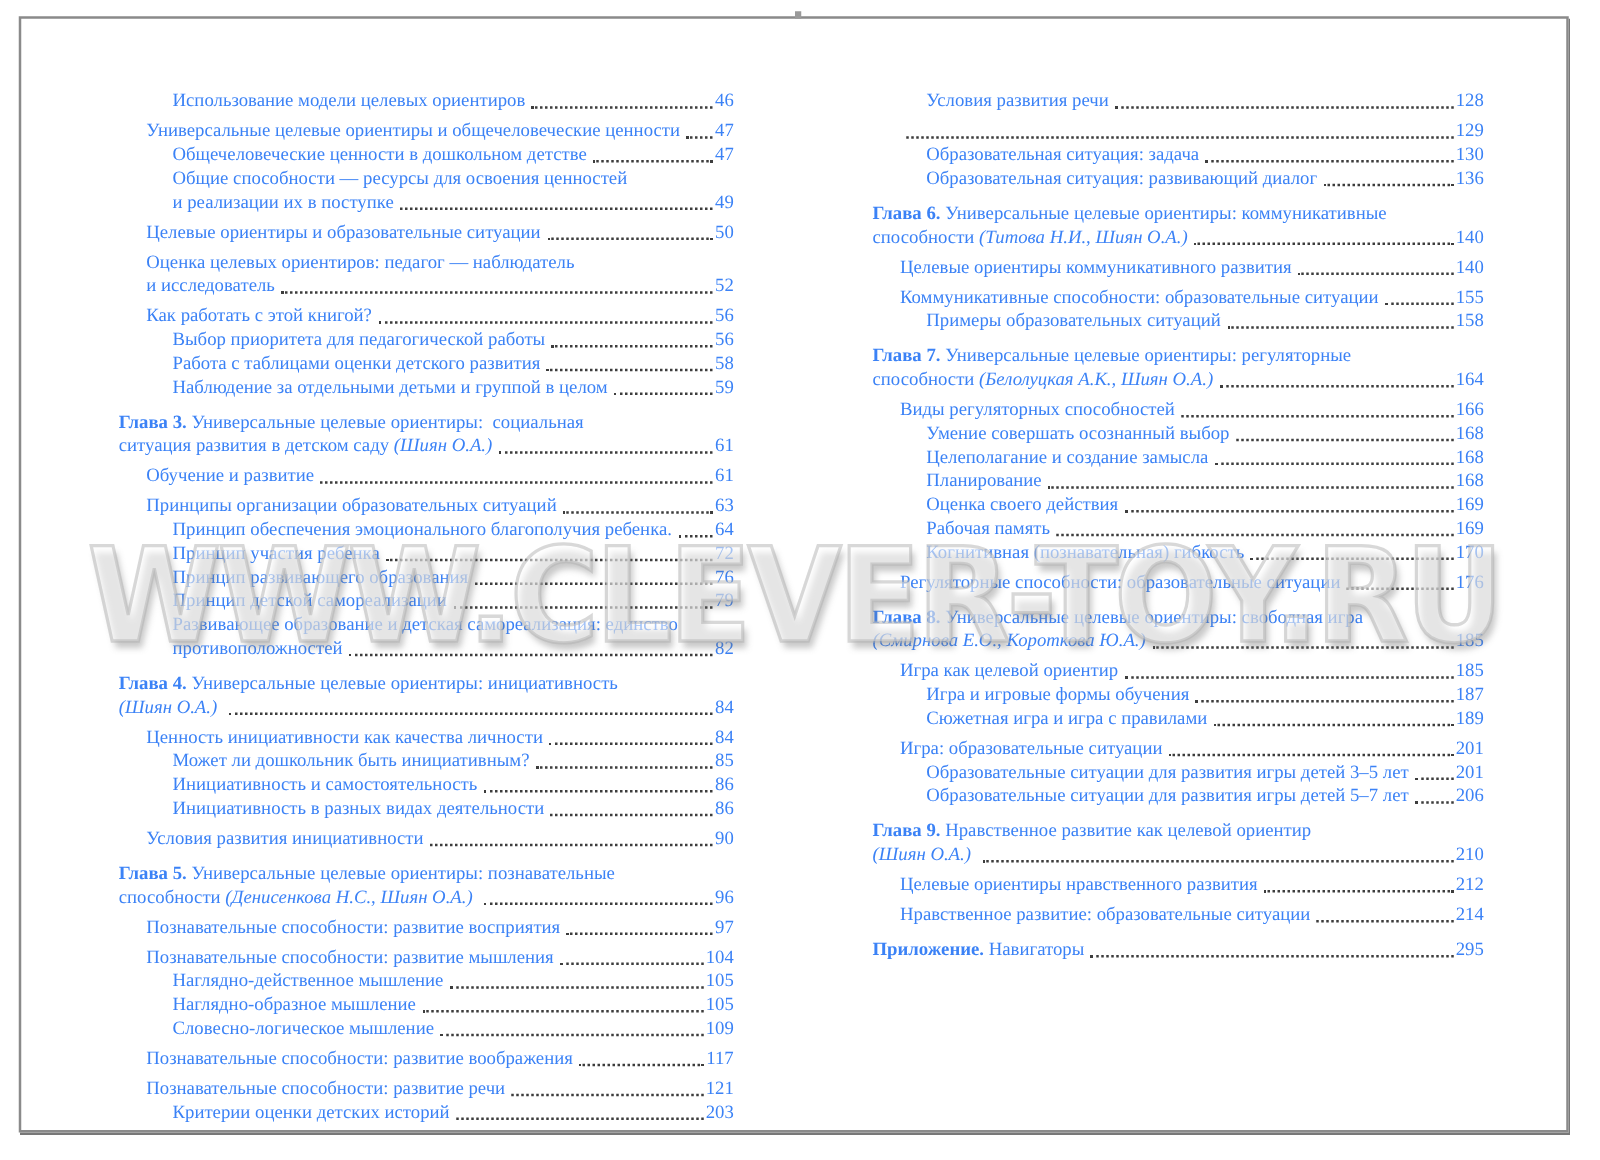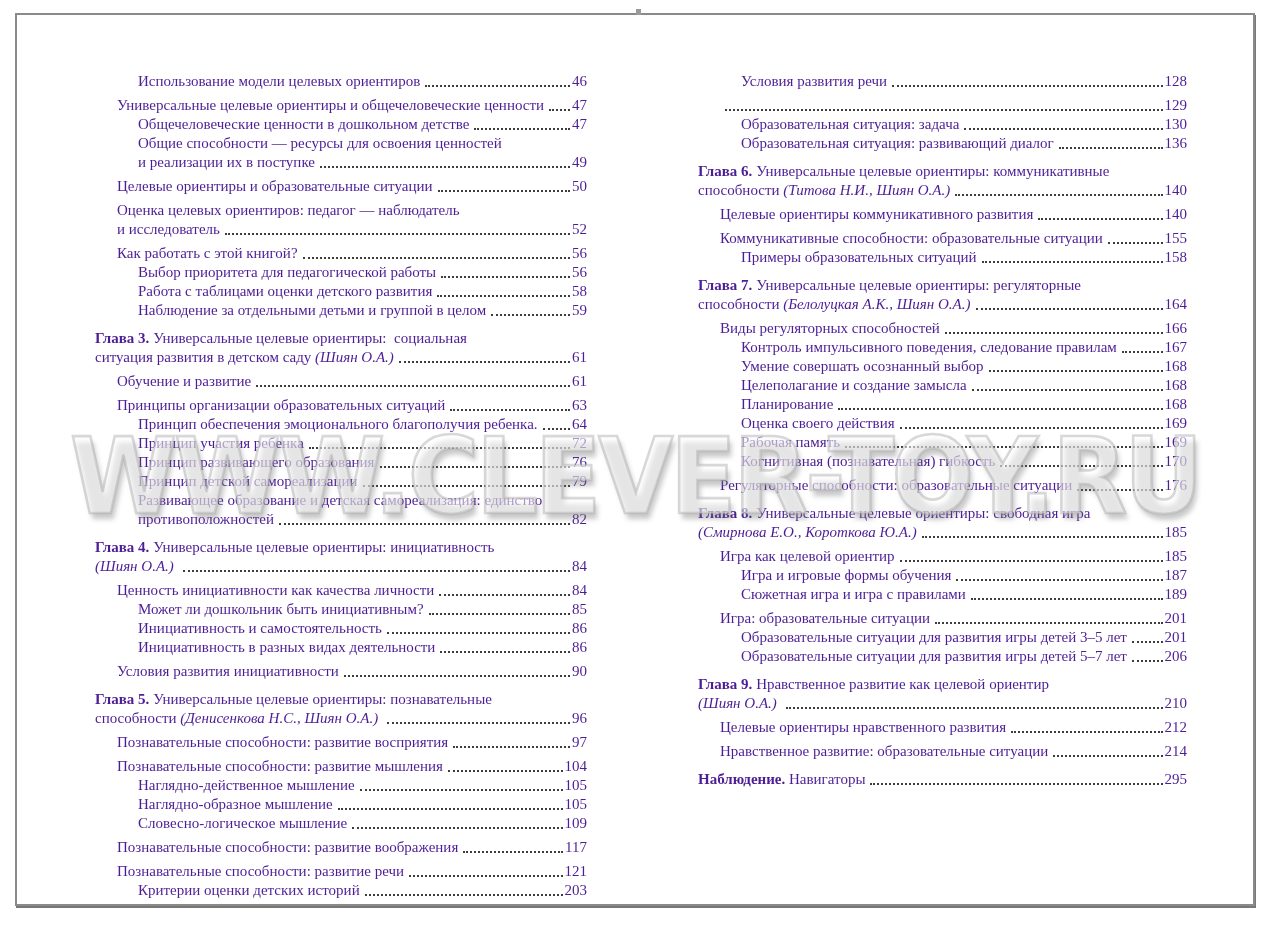--- a/index.html
+++ b/index.html
@@ -23,21 +23,21 @@
   .top-tick {
     position: absolute;
     left: 619px; top: -6px;
     width: 5px; height: 6px;
     background: #9a9a9a;
   }
 
   .toc-col {
     position: absolute;
     top: 57px;
-    color: #4c1d95;
+    color: #3b82f6;
     font-size: 15px;
   }
   .col-left  { left: 78px;  width: 492px; }
   .col-right { left: 681px; width: 489px; }
 
   .entry { margin: 0; }
   .entry.ch { margin-top: 9px; }
   .entry.l1 { margin-top: 5px; padding-left: 22px; }
   .entry.l2 { margin-top: 0;  padding-left: 43px; }
   .entry:first-child { margin-top: 0; }
@@ -412,27 +412,20 @@
       </div>
       <div class="entry l1">
         <div class="line">
           <span class="seg ">Виды регуляторных способностей</span>
           <span class="dots"></span>
           <span class="num">166</span>
         </div>
       </div>
       <div class="entry l2">
         <div class="line">
-          <span class="seg ">Контроль импульсивного поведения, следование правилам</span>
-          <span class="dots"></span>
-          <span class="num">167</span>
-        </div>
-      </div>
-      <div class="entry l2">
-        <div class="line">
           <span class="seg ">Умение совершать осознанный выбор</span>
           <span class="dots"></span>
           <span class="num">168</span>
         </div>
       </div>
       <div class="entry l2">
         <div class="line">
           <span class="seg ">Целеполагание и создание замысла</span>
           <span class="dots"></span>
           <span class="num">168</span>
@@ -546,21 +539,21 @@
       </div>
       <div class="entry l1">
         <div class="line">
           <span class="seg ">Нравственное развитие: образовательные ситуации</span>
           <span class="dots"></span>
           <span class="num">214</span>
         </div>
       </div>
       <div class="entry ch">
         <div class="line">
-          <span class="seg b">Наблюдение. </span>
+          <span class="seg b">Приложение. </span>
           <span class="seg ">Навигаторы</span>
           <span class="dots"></span>
           <span class="num">295</span>
         </div>
       </div>
     </div>
   <div class="watermark">WWW.CLEVER-TOY.RU</div>
 </div>
 
 </body></html>

